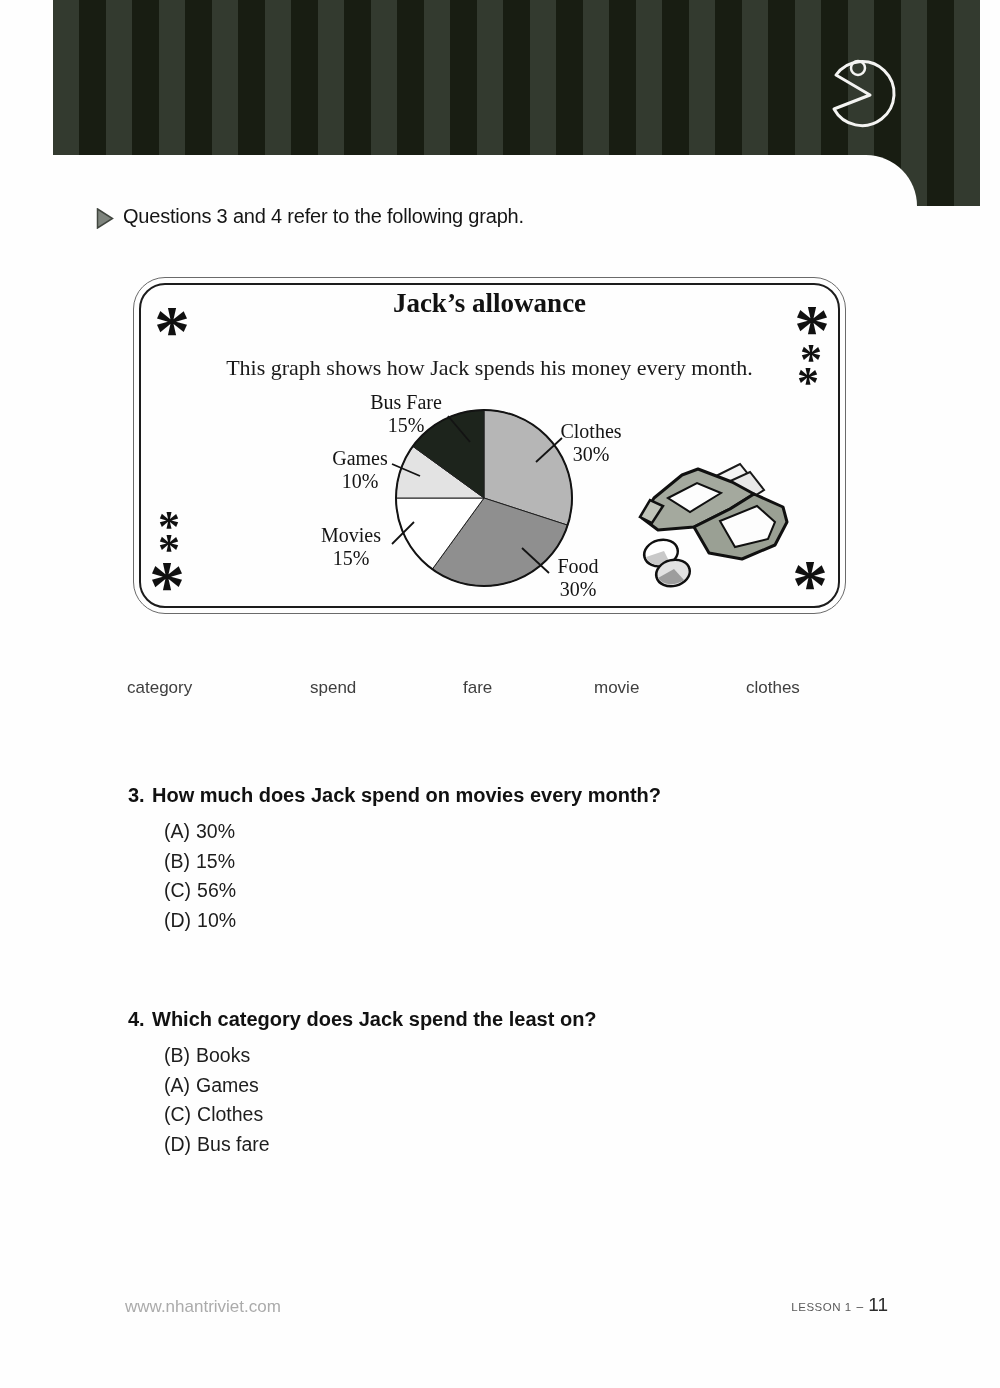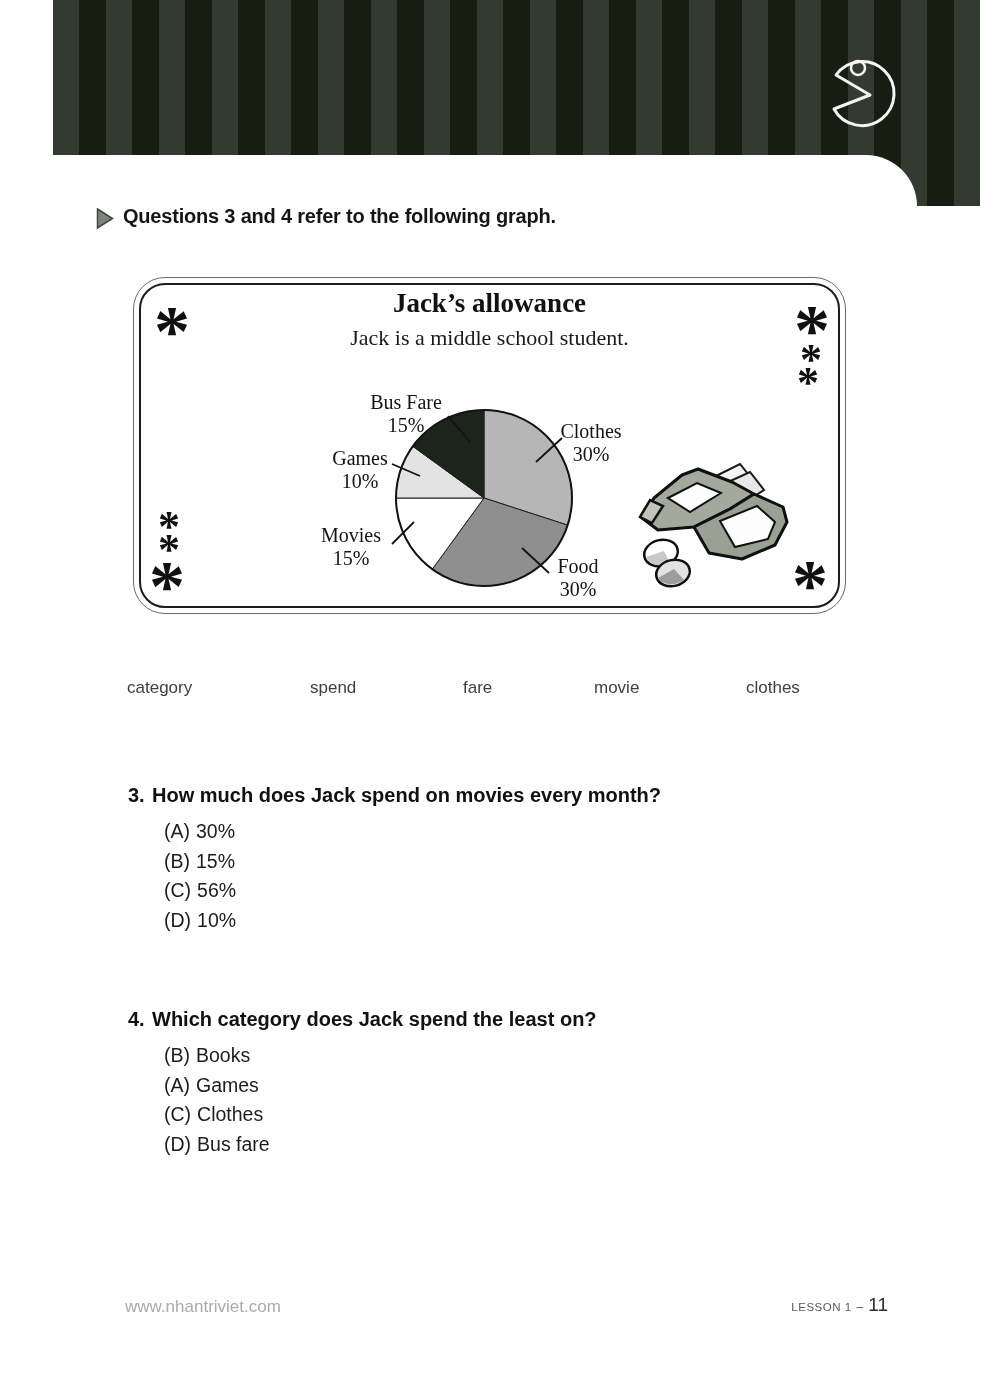--- a/index.html
+++ b/index.html
@@ -10,21 +10,21 @@
   .banner{position:absolute;left:53px;top:0;width:927px;height:206px;
           background:repeating-linear-gradient(90deg,
             #333a2f 0px,#333a2f 26px,#181d12 26px,#181d12 53px);}
   .banner-notch{position:absolute;left:0;top:155px;width:864px;height:51px;
                 background:#fefefe;border-top-right-radius:52px;}
   .pacman{position:absolute;left:765px;top:40px;}
 
   
   .section-heading{position:absolute;left:96px;top:205px;display:flex;align-items:flex-start;}
   .section-heading .tri{margin:3px 9px 0 0;flex:0 0 auto;}
-  .section-heading .txt{font-size:20px;font-weight:bold;color:#151515;letter-spacing:-0.2px;}
+  .section-heading .txt{font-size:20px;font-weight:normal;color:#151515;letter-spacing:-0.2px;}
 
   
   .graph-box{position:absolute;left:133px;top:277px;width:713px;height:337px;
              border:1.5px solid #6a6a6a;border-radius:32px;box-sizing:border-box;}
   .graph-box-inner{position:absolute;inset:5px;border:2.5px solid #1c1c1c;border-radius:26px;}
   .gb-title{position:absolute;left:0;right:0;top:10px;text-align:center;
             font-family:"Liberation Serif",serif;font-weight:bold;font-size:27px;color:#121212;}
   .gb-sub1{position:absolute;left:0;right:0;top:47px;text-align:center;
            font-family:"Liberation Serif",serif;font-size:22px;color:#1a1a1a;}
   .gb-sub2{position:absolute;left:0;right:0;top:77px;text-align:center;
@@ -72,21 +72,21 @@
     <svg class="tri" width="18" height="21" viewBox="0 0 18 21">
       <path d="M1.5,1 L16.5,10.5 L1.5,20 Z" fill="#7e847d" stroke="#41463f" stroke-width="1.5"></path>
     </svg>
     <span class="txt">Questions 3 and 4 refer to the following graph.</span>
   </div>
 
   <div class="graph-box">
     <div class="graph-box-inner"></div>
 
     <div class="gb-title">Jack’s allowance</div>
-    <div class="gb-sub1">Jack is a middle school student.</div>
+    <div class="gb-sub2">This graph shows how Jack spends his money every month.</div>
 
     <svg class="pie-svg" width="713" height="337" viewBox="0 0 713 337">
         <path d="M350,220 L350.0,132.0 A88,88 0 0 1 433.7,247.2 Z" fill="#b6b6b6" stroke="#1f1f1f" stroke-width="1"></path>
         <path d="M350,220 L433.7,247.2 A88,88 0 0 1 298.3,291.2 Z" fill="#8f8f8f" stroke="#1f1f1f" stroke-width="1"></path>
         <path d="M350,220 L298.3,291.2 A88,88 0 0 1 262.0,220.0 Z" fill="#ffffff" stroke="#1f1f1f" stroke-width="1"></path>
         <path d="M350,220 L262.0,220.0 A88,88 0 0 1 278.8,168.3 Z" fill="#e3e3e3" stroke="#1f1f1f" stroke-width="1"></path>
         <path d="M350,220 L278.8,168.3 A88,88 0 0 1 350.0,132.0 Z" fill="#1d241c" stroke="#1f1f1f" stroke-width="1"></path>
         <circle cx="350" cy="220" r="88" fill="none" stroke="#131313" stroke-width="2"></circle>
         <line x1="428" y1="160" x2="402" y2="184" stroke="#131313" stroke-width="1.8"></line>
         <text x="457" y="160" text-anchor="middle" fill="#141414" font-family="&quot;Liberation Serif&quot;,serif" font-size="20">Clothes</text>

